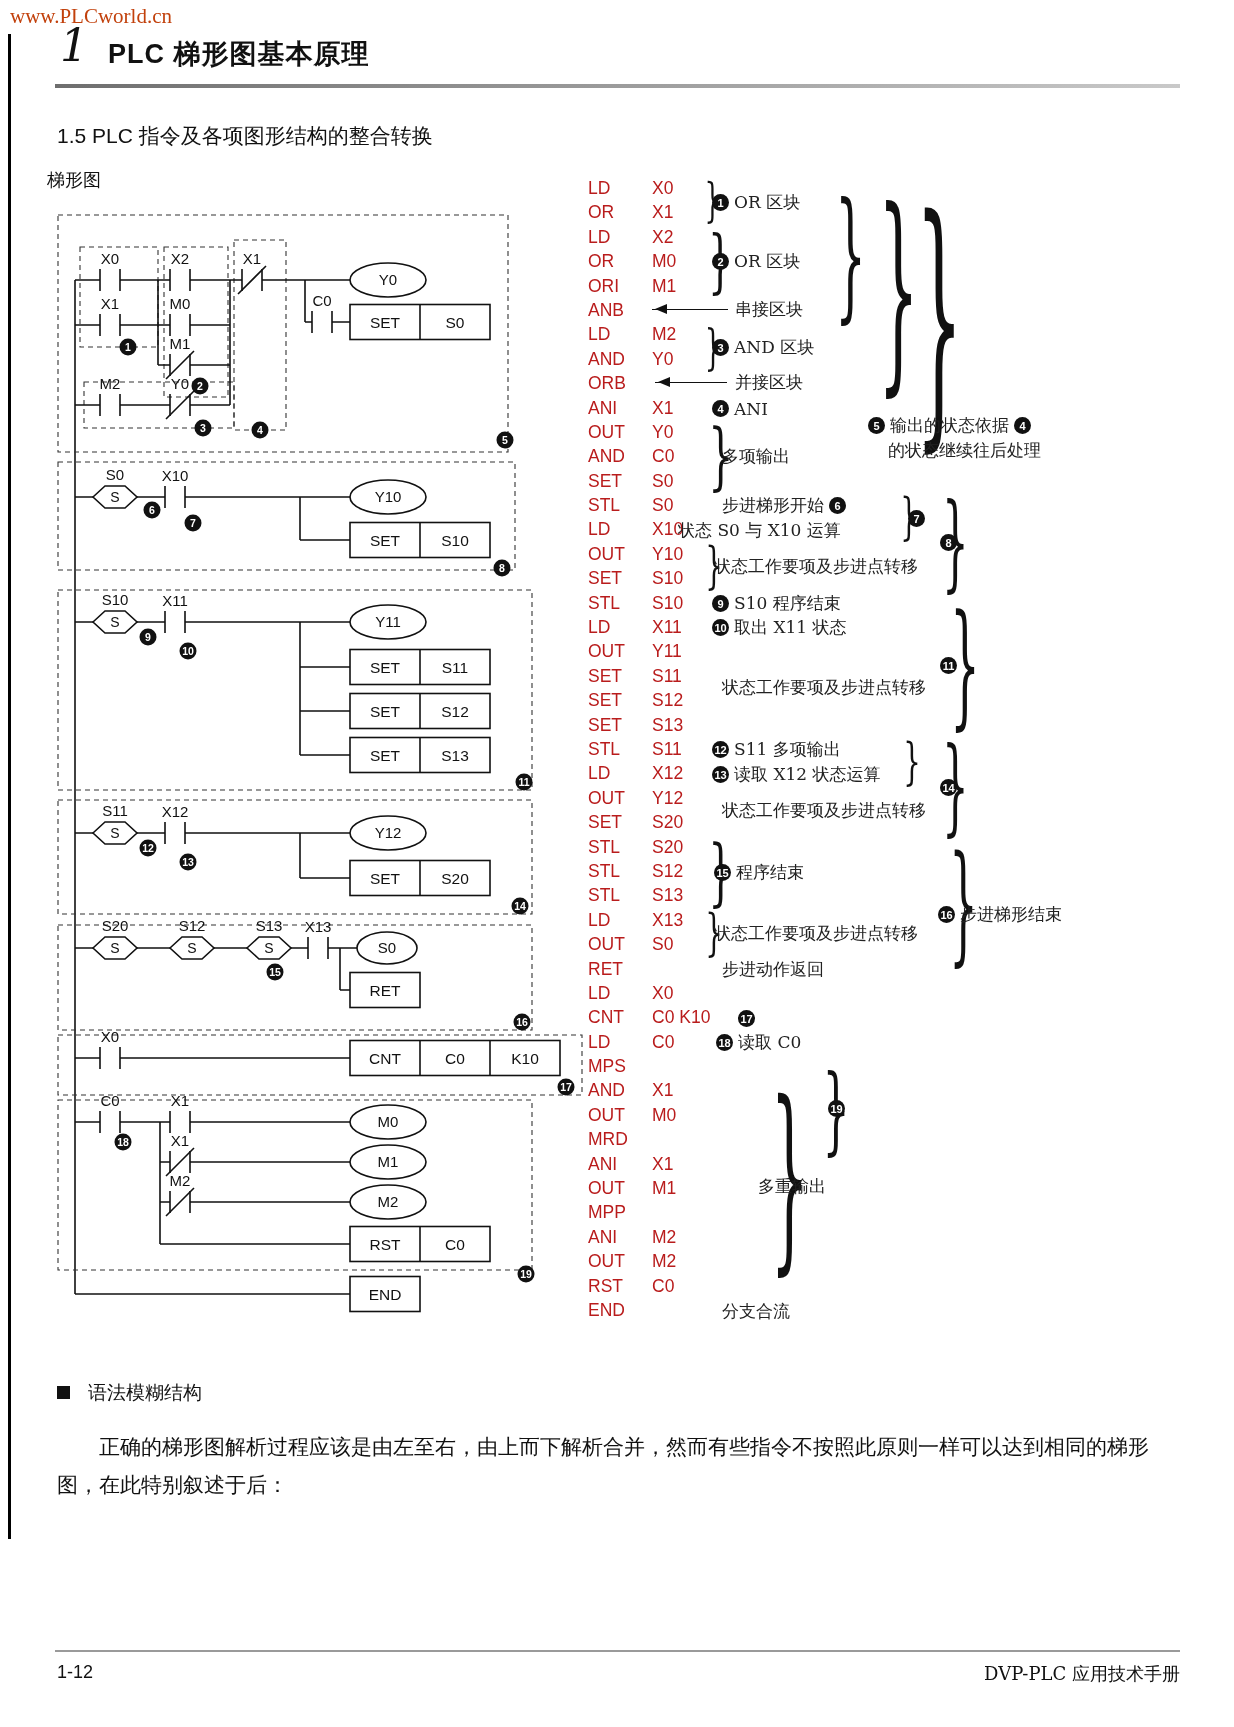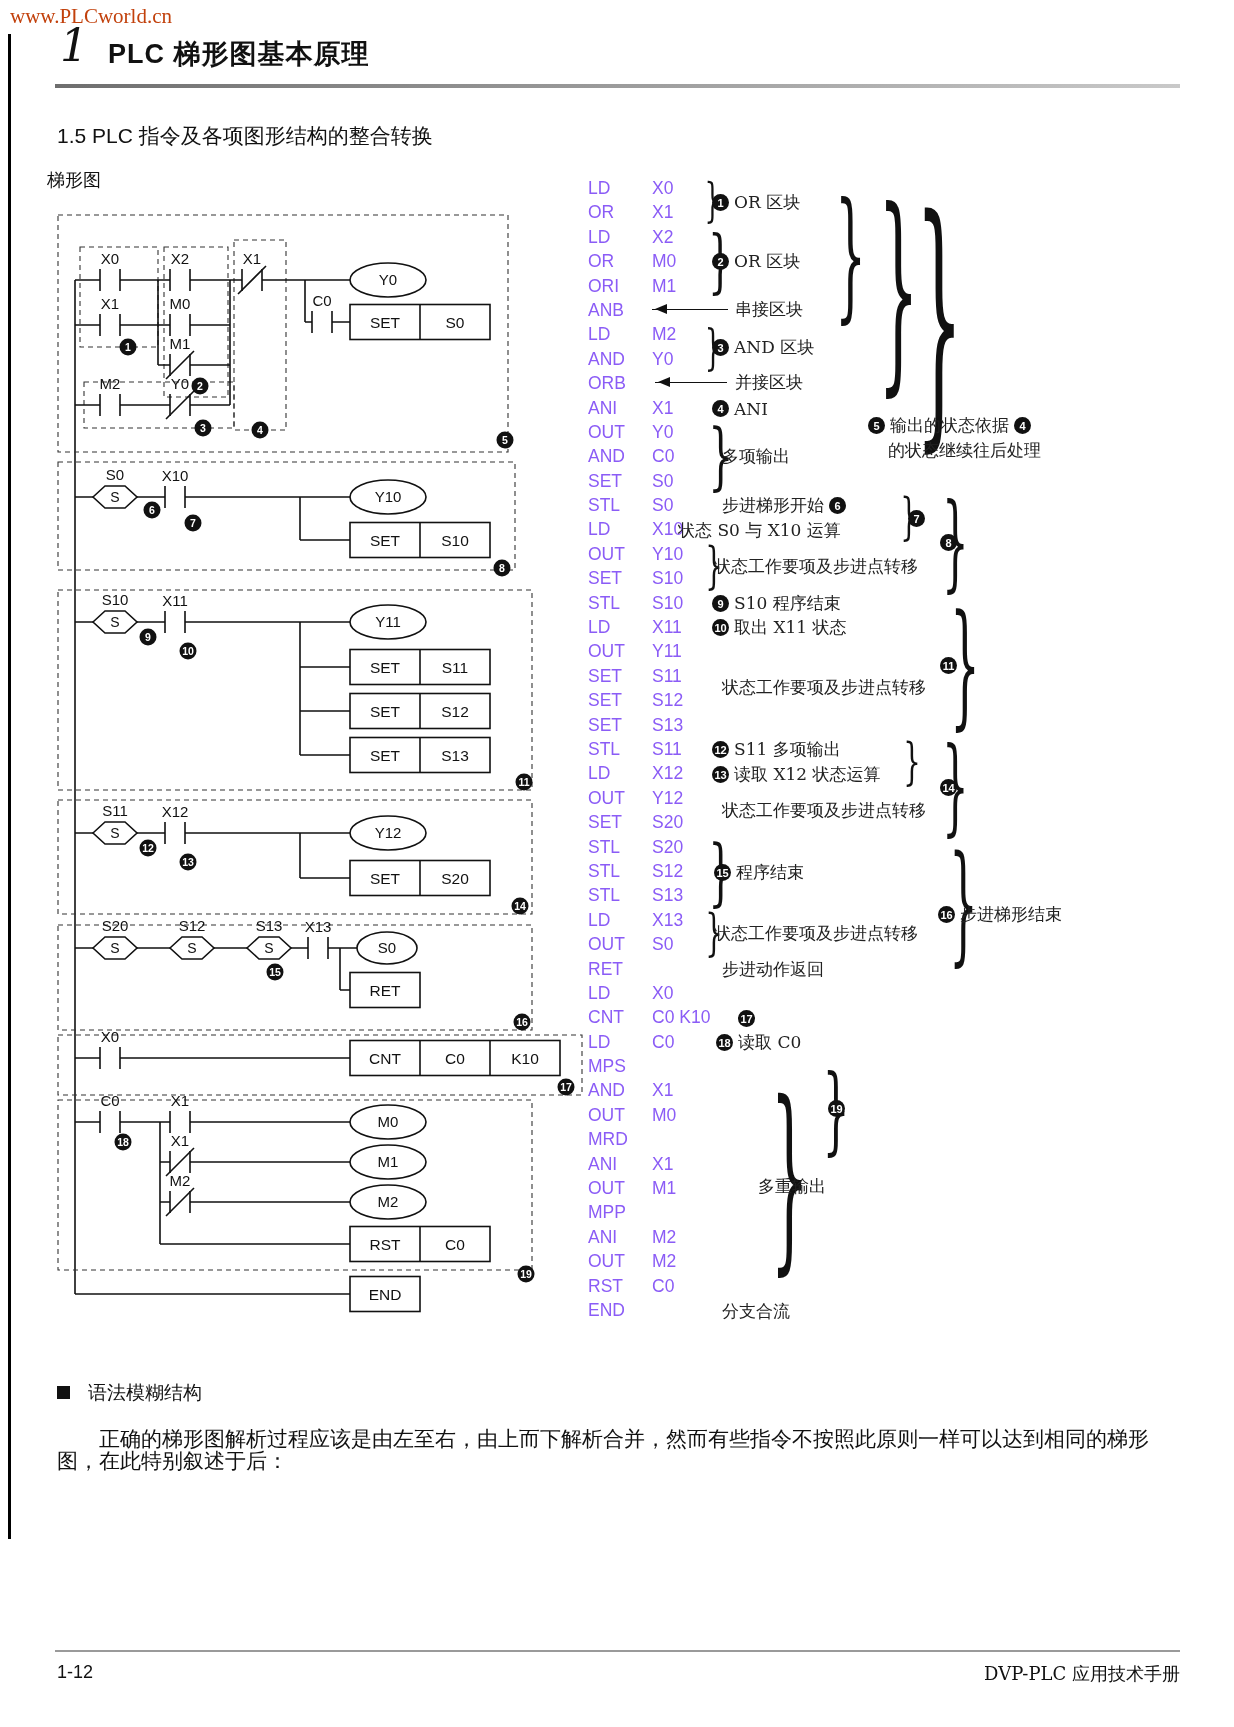--- a/index.html
+++ b/index.html
@@ -15,37 +15,37 @@
   .ladder-caption{left:47px;top:168px;font-family:"DejaVu Serif",serif;font-size:18px;}
   .ladder{position:absolute;left:50px;top:190px;}
   .ladder .w{stroke:#111;stroke-width:1.6;fill:none;}
   .ladder .dash{fill:none;stroke:#333;stroke-width:1.1;stroke-dasharray:5 4;}
   .ladder .sym{stroke:#111;stroke-width:1.6;fill:#fff;}
   .ladder text{fill:#111;stroke:none;font-family:"Liberation Sans",sans-serif;font-size:15px;text-anchor:middle;}
   .ladder text.s-letter{font-size:14px;}
   .ladder text.bx{font-size:15.5px;}
   .ladder g.bdg circle{fill:#111;stroke:none;}
   .ladder g.bdg text{fill:#fff;font-size:10.5px;font-weight:bold;}
-  .ins-list{position:absolute;left:588px;top:176px;font-size:17.5px;color:#8b5cf6;}
+  .ins-list{position:absolute;left:588px;top:176px;font-size:17.5px;color:#b91c1c;}
   .ins-row{height:24.4px;line-height:24.4px;white-space:pre;}
   .ins-row .op{display:inline-block;width:64px;}
   .anno{position:absolute;display:flex;align-items:center;gap:5px;height:23px;
         font-family:"DejaVu Serif",serif;font-size:17px;color:#222;white-space:nowrap;}
   .badge{display:inline-flex;flex:none;align-items:center;justify-content:center;
          width:17px;height:17px;border-radius:50%;background:#111;color:#fff;
          font-size:11px;font-weight:bold;font-family:"Liberation Sans",sans-serif;}
   .brace{position:absolute;font-family:"DejaVu Serif",serif;line-height:1;color:#111;
          transform:scaleX(0.55);transform-origin:center;}
   .arrow{position:absolute;border-top:1.8px solid #111;}
   .arrow::before{content:"";position:absolute;left:-2px;top:-6.5px;width:0;height:0;
          border:5px solid transparent;border-right:12px solid #111;}
   .bullet-square{left:57px;top:1386px;width:13px;height:13px;background:#111;}
   .bullet-heading{left:88px;top:1380px;font-family:"DejaVu Serif",serif;font-size:19px;}
   .paragraph{left:57px;top:1428px;width:1118px;font-family:"DejaVu Serif",serif;
-             font-size:21px;line-height:22px;text-indent:2em;}
+             font-size:21px;line-height:38px;text-indent:2em;}
   .footer-rule{left:55px;top:1650px;width:1125px;height:2px;background:#9a9a9a;}
   .footer-left{left:57px;top:1662px;font-size:18px;}
   .footer-right{left:55px;top:1662px;width:1125px;text-align:right;font-size:18px;font-family:"DejaVu Serif",serif;}
 </style>
 </head>
 <body>
 
 <div class="abs watermark">www.PLCworld.cn</div>
 <div class="abs vrule"></div>
 <div class="abs ch-num">1</div>

